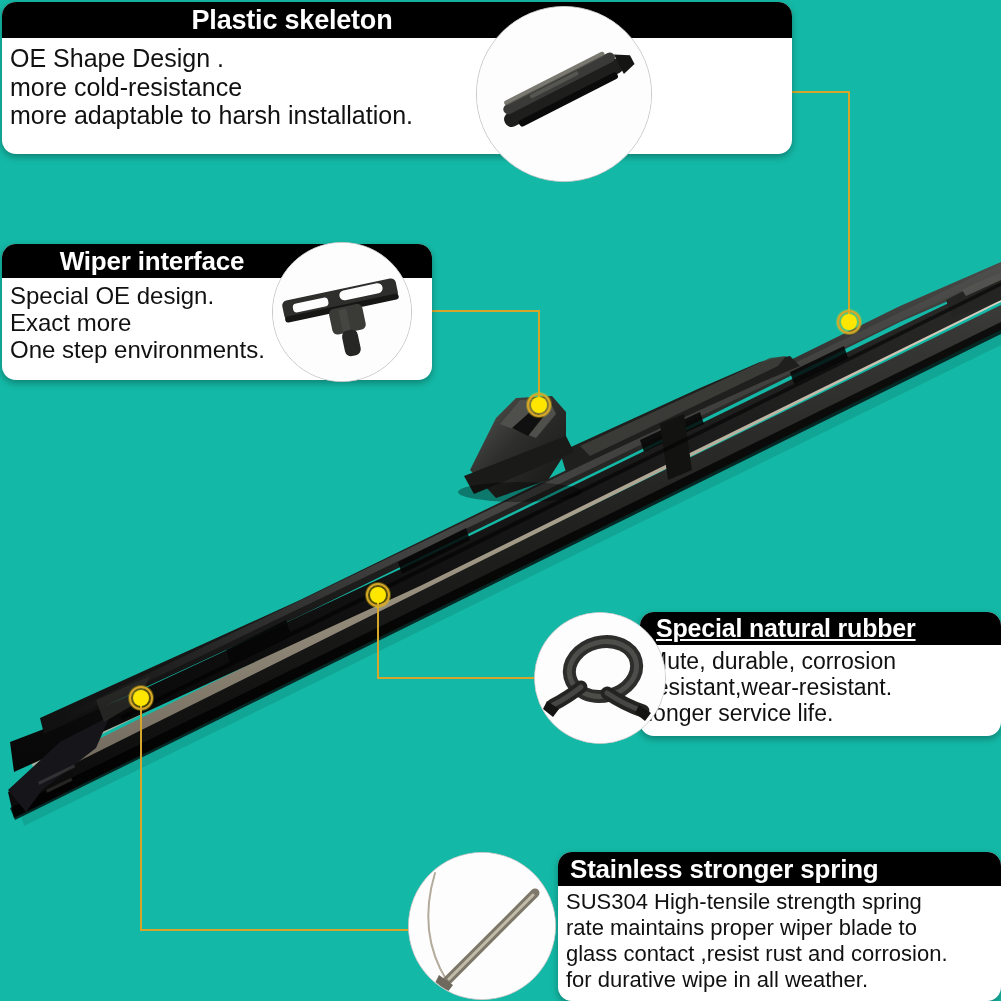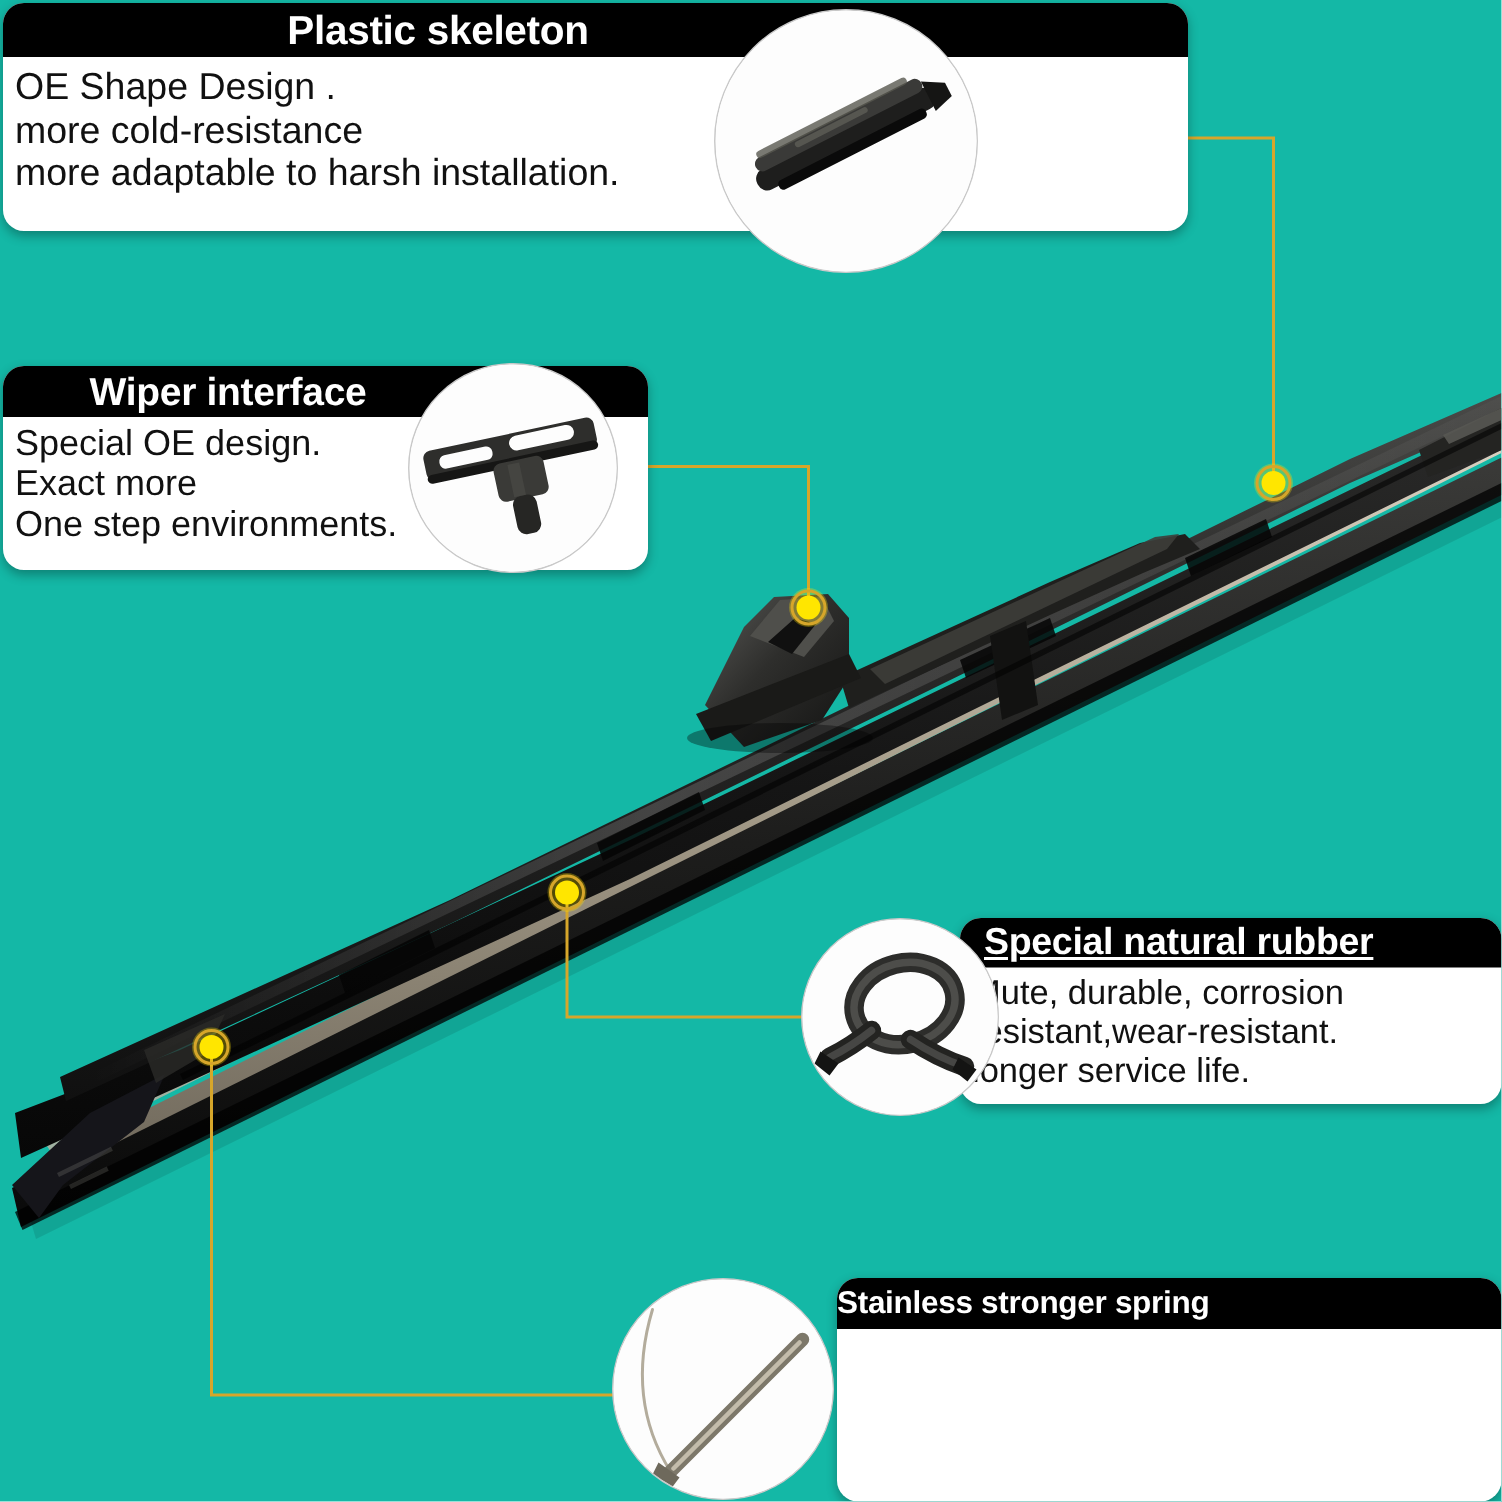--- a/index.html
+++ b/index.html
@@ -93,21 +93,21 @@
   
   #c3 { left: 640px; top: 612px; width: 361px; height: 124px; }
   #c3 .hdr   { height: 33px; border-top-left-radius: 14px; border-top-right-radius: 14px;
                font-size: 25px; justify-content: flex-start; padding-left: 16px; text-decoration: underline; }
   #c3 .lines { font-size: 23px; line-height: 26px; padding: 3px 0 0 8px; }
   #i3 { left: 534px; top: 612px; width: 132px; height: 132px; }
 
   
   #c4 { left: 558px; top: 852px; width: 443px; height: 149px; }
   #c4 .hdr   { height: 34px; border-top-left-radius: 14px; border-top-right-radius: 14px;
-               font-size: 21px; justify-content: flex-start; padding-left: 0; }
+               font-size: 26px; justify-content: flex-start; padding-left: 12px; }
   #c4 .lines { font-size: 22px; line-height: 26px; padding: 3px 0 0 8px; }
   #i4 { left: 408px; top: 852px; width: 148px; height: 148px; }
 </style>
 </head>
 <body>
 
 <div id="stage">
 
   <svg id="product" viewBox="0 0 1001 1001">
     <defs>
@@ -342,20 +342,26 @@
       </g>
 
       <path d="M 12 88 L 24 96 L 18 104 L 8 96 Z" fill="#141413"></path>
       <path d="M 104 92 L 116 100 L 110 108 L 100 100 Z" fill="#141413"></path>
     </svg>
   </div>
 
   <div class="callout" id="c4">
     <div class="callout-body">
       <div class="hdr">Stainless stronger spring</div>
+      <div class="lines">
+        <div>SUS304 High-tensile strength spring</div>
+        <div>rate maintains proper wiper blade to</div>
+        <div>glass contact ,resist rust and corrosion.</div>
+        <div>for durative wipe in all weather.</div>
+      </div>
     </div>
   </div>
 
   <div class="inset" id="i4">
     <svg viewBox="0 0 148 148" width="148" height="148">
       <rect width="148" height="148" fill="#fdfdfd"></rect>
 
       <path d="M 26 20 C 14 60 18 96 38 128" fill="none" stroke="#8d8madd" stroke-width="5" stroke-linecap="round"></path>
       <path d="M 26 20 C 14 60 18 96 38 128" fill="none" stroke="#b3ac9c" stroke-width="2" stroke-linecap="round"></path>
 

